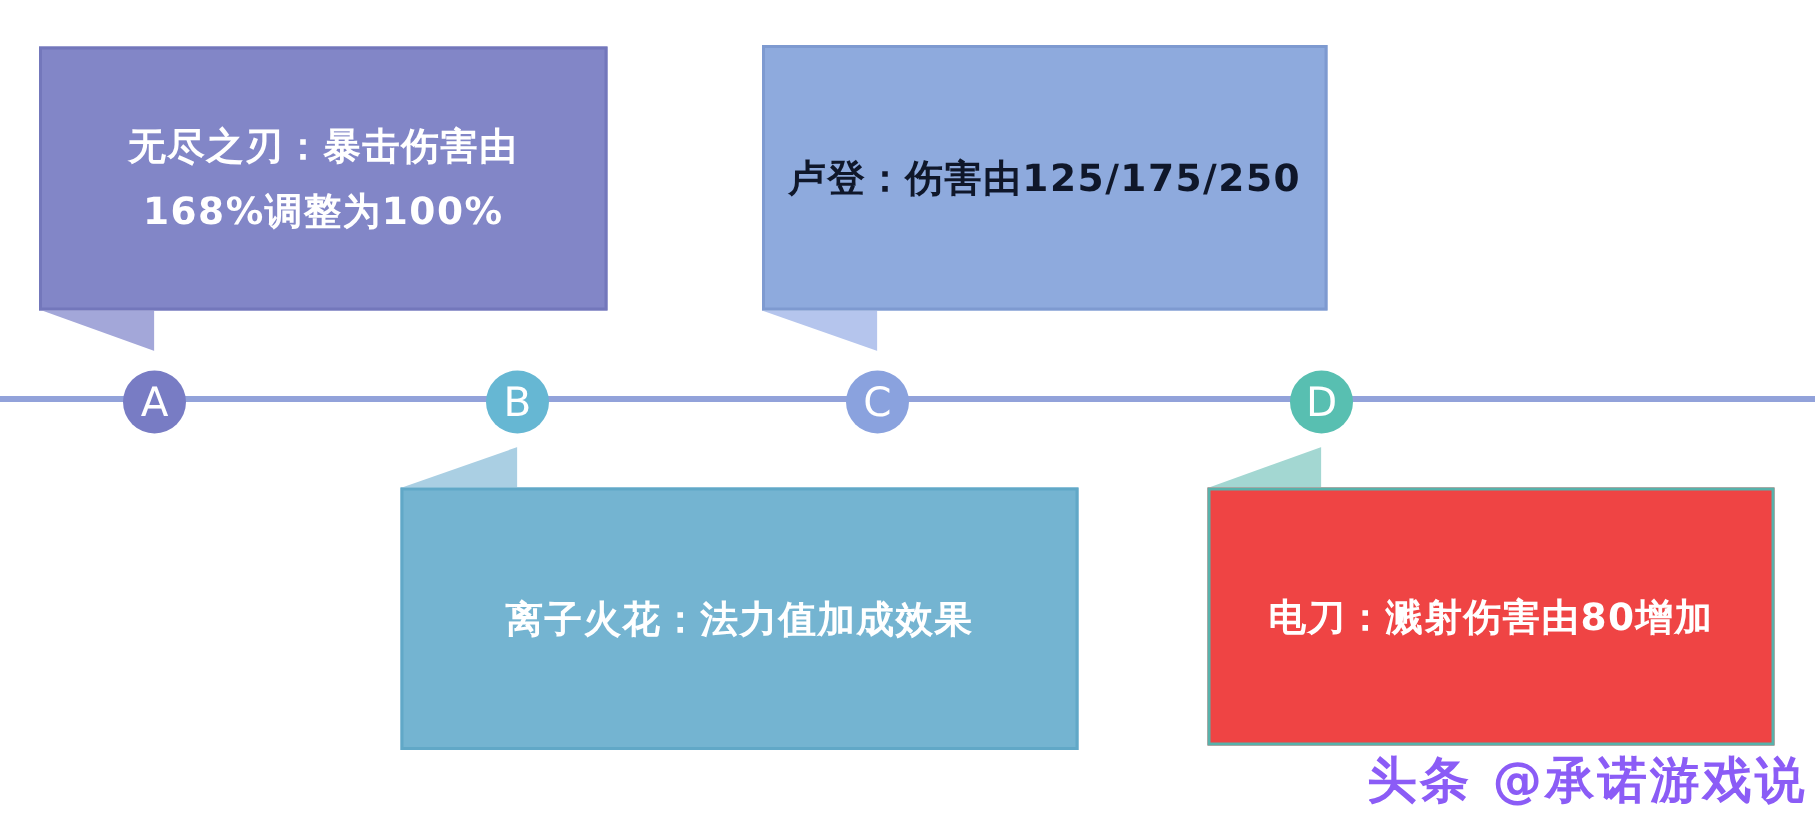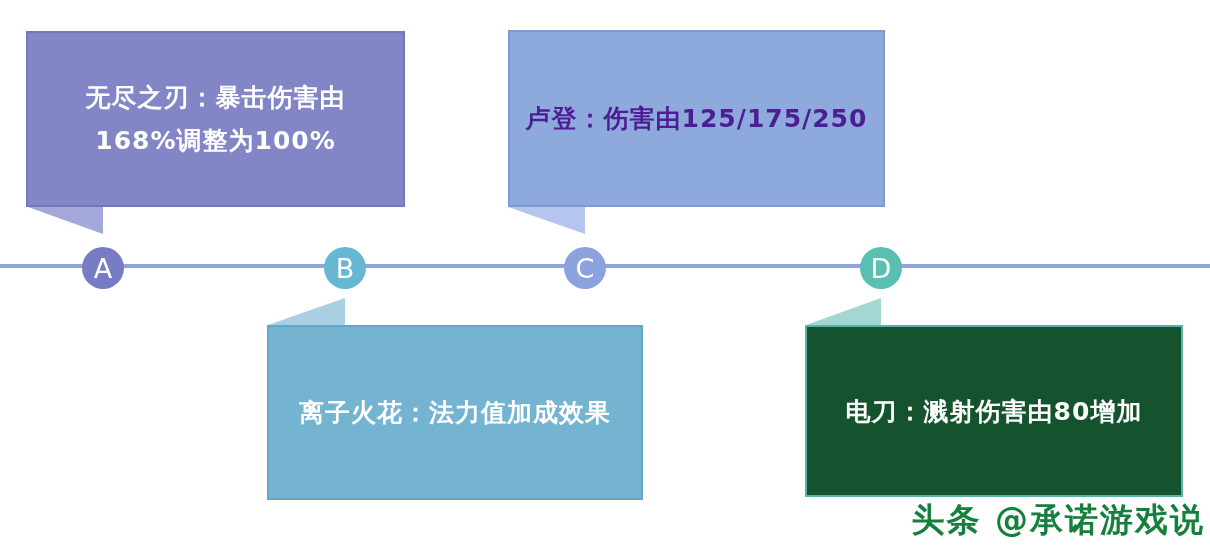--- a/index.html
+++ b/index.html
@@ -81,48 +81,48 @@
 
   <div class="callout" style="left: 26px; top: 31px; width: 379px; height: 176px; background-color: rgb(130, 134, 199); border-color: rgb(115, 119, 187);">
     <div class="callout-text" style="color: rgb(255, 255, 255);">
       <span class="line">无尽之刃：暴击伤害由</span>
       <span class="line">168%调整为100%</span>
     </div>
   </div>
   <div class="tail tail-down" style="left: 28px; top: 207px; width: 75px; height: 27px; background-color: rgb(163, 167, 217);"></div>
 
   <div class="callout" style="left: 508px; top: 30px; width: 377px; height: 177px; background-color: rgb(142, 170, 221); border-color: rgb(126, 154, 208);">
-    <div class="callout-text" style="color: #4c1d95;">
+    <div class="callout-text" style="color: #0f172a;">
       <span class="line">卢登：伤害由125/175/250</span>
     </div>
   </div>
   <div class="tail tail-down" style="left: 508px; top: 207px; width: 77px; height: 27px; background-color: rgb(181, 197, 237);"></div>
 
-  <div class="callout" style="left: 267px; top: 325px; width: 376px; height: 175px; background-color: rgb(116, 180, 209); border-color: rgb(97, 168, 199);">
+  <div class="callout" style="left: 267px; top: 325px; width: 452px; height: 175px; background-color: rgb(116, 180, 209); border-color: rgb(97, 168, 199);">
     <div class="callout-text" style="color: rgb(255, 255, 255);">
       <span class="line">离子火花：法力值加成效果</span>
     </div>
   </div>
   <div class="tail tail-up" style="left: 268px; top: 298px; width: 77px; height: 27px; background-color: rgb(170, 207, 227);"></div>
 
-  <div class="callout" style="left: 805px; top: 325px; width: 378px; height: 172px; background-color: #14532d; border-color: rgb(87, 178, 171);">
+  <div class="callout" style="left: 805px; top: 325px; width: 378px; height: 172px; background-color: #ef4444; border-color: rgb(87, 178, 171);">
     <div class="callout-text" style="color: rgb(255, 255, 255);">
       <span class="line">电刀：溅射伤害由80增加</span>
     </div>
   </div>
   <div class="tail tail-up" style="left: 806px; top: 298px; width: 75px; height: 27px; background-color: rgb(163, 215, 210);"></div>
 
   <div class="node" style="left: 82px; top: 247px; background-color: rgb(120, 124, 196);">
     <span>A</span>
   </div>
   <div class="node" style="left: 324px; top: 247px; background-color: rgb(102, 183, 211);">
     <span>B</span>
   </div>
   <div class="node" style="left: 564px; top: 247px; background-color: rgb(138, 162, 222);">
     <span>C</span>
   </div>
   <div class="node" style="left: 860px; top: 247px; background-color: rgb(88, 191, 177);">
     <span>D</span>
   </div>
 
-  <div class="watermark" style="color: #15803d;">头条 @承诺游戏说</div>
+  <div class="watermark" style="color: #8b5cf6;">头条 @承诺游戏说</div>
 
 </div>
 
 </body></html>

